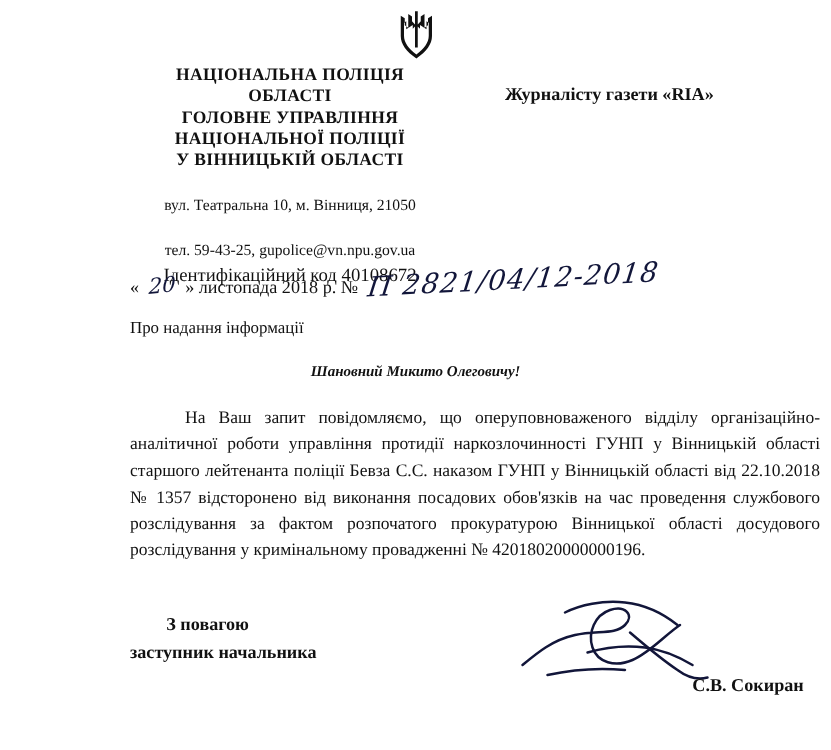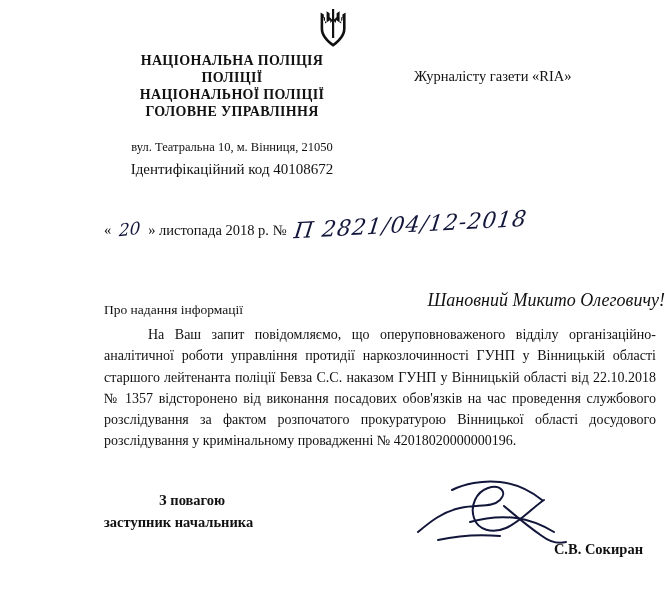--- a/index.html
+++ b/index.html
@@ -54,23 +54,23 @@
   .letterhead .idcode {
     font-size: 15px;
     font-weight: normal;
     margin-top: 5px;
   }
 
   
   .addressee {
     position: absolute;
     top: 66px;
-    left: 414px;
+    left: 404px;
     width: 240px;
-    font-weight: normal;
+    font-weight: bold;
     font-size: 14.5px;
     line-height: 1.45;
   }
 
   
   .dateline {
     position: absolute;
     top: 215px;
     left: 104px;
     font-size: 14.5px;
@@ -97,33 +97,32 @@
     position: relative;
     top: -3px;
   }
 
   
   .subject {
     position: absolute;
     top: 254px;
     left: 104px;
     font-size: 13.5px;
-    margin-top: 48px;
   }
 
   
   .salutation {
     position: absolute;
     top: 290px;
     left: 0;
     width: 665px;
-    text-align: right;
-    font-weight: normal;
+    text-align: center;
+    font-weight: bold;
     font-style: italic;
-    font-size: 18px;
+    font-size: 12px;
   }
 
   
   .body-text {
     position: absolute;
     top: 324px;
     left: 104px;
     width: 552px;
     font-size: 14px;
     line-height: 1.52;
@@ -136,21 +135,21 @@
   .sig-left {
     position: absolute;
     top: 490px;
     left: 104px;
     font-size: 14.5px;
     font-weight: bold;
     line-height: 1.5;
   }
   .sig-left .sig-respect {
     display: block;
-    margin-left: 55px;
+    margin-left: 29px;
   }
   .sig-name {
     position: absolute;
     top: 509px;
     right: 22px;
     font-size: 14.5px;
     font-weight: bold;
     margin-top: 32px;
   }
   .signature-mark {
@@ -169,24 +168,26 @@
   <div class="emblem">
     <svg width="44" height="42" viewBox="0 0 44 42" aria-hidden="true">
       <g fill="#111111">
         <path d="M21 1 L23.2 1 L23.2 11.5 L25.6 9.0 L25.6 5.2 L28.6 3.2 L28.6 14.2 L31.4 12.2 L31.4 6.6 L34.6 4.6 L34.6 20.8 C34.6 27.2 30.2 33.2 22.1 38.8 C14 33.2 9.6 27.2 9.6 20.8 L9.6 4.6 L12.8 6.6 L12.8 12.2 L15.6 14.2 L15.6 3.2 L18.6 5.2 L18.6 9.0 L21 11.5 Z M22.1 35.6 C28.4 30.8 32.0 26.0 32.0 20.6 L32.0 10.2 L30.2 9.0 L30.2 15.4 L25.0 11.9 L25.0 15.0 L23.2 13.2 L23.2 30.0 L21 30.0 L21 13.2 L19.2 15.0 L19.2 11.9 L14.0 15.4 L14.0 9.0 L12.2 10.2 L12.2 20.6 C12.2 26.0 15.8 30.8 22.1 35.6 Z"></path>
       </g>
     </svg>
   </div>
 
   <div class="letterhead">
     <div class="org-line">НАЦІОНАЛЬНА ПОЛІЦІЯ</div>
-    <div class="org-line">ПОЛІЦІЇ</div>
+    <div class="org-line">ОБЛАСТІ</div>
+    <div class="org-line">ГОЛОВНЕ УПРАВЛІННЯ</div>
     <div class="org-line">НАЦІОНАЛЬНОЇ ПОЛІЦІЇ</div>
-    <div class="org-line">ГОЛОВНЕ УПРАВЛІННЯ</div>
+    <div class="org-line">У ВІННИЦЬКІЙ ОБЛАСТІ</div>
     <div class="addr">вул. Театральна 10, м. Вінниця, 21050</div>
+    <div class="addr">тел. 59-43-25, gupolice@vn.npu.gov.ua</div>
     <div class="idcode">Ідентифікаційний код 40108672</div>
   </div>
 
   <div class="addressee">
     <div>Журналісту газети «RIA»</div>
   </div>
 
   <div class="dateline">
     <span>«</span>
     <span class="hand">20</span>

